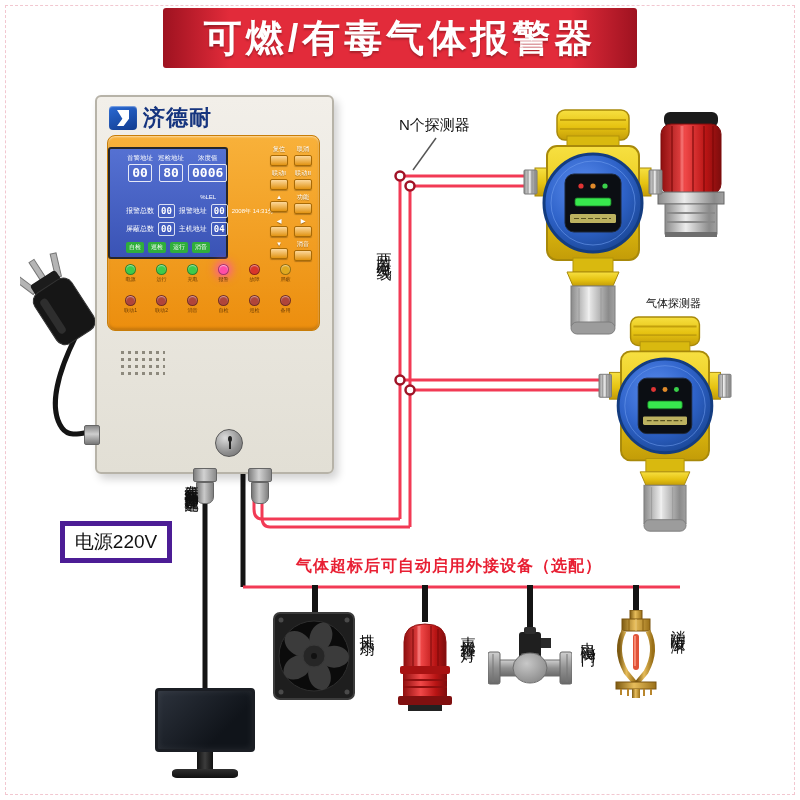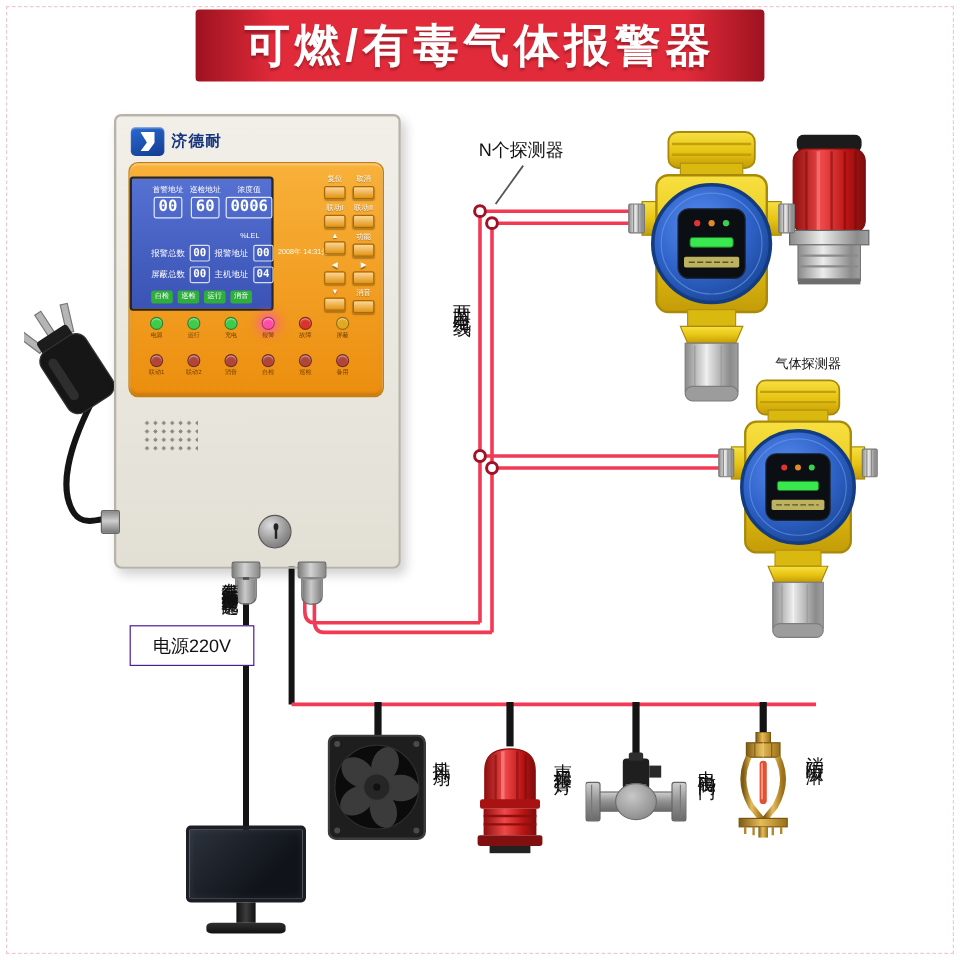--- a/index.html
+++ b/index.html
@@ -17,21 +17,21 @@
   .wires{position:absolute;left:0;top:0;z-index:1;}
 
   
   .controller{position:absolute;left:95px;top:95px;width:235px;height:375px;z-index:2;
               background:linear-gradient(180deg,#f2efe9,#e2dfd5);border:2px solid #b7b3a8;border-radius:6px;
               box-shadow:4px 5px 9px rgba(0,0,0,.18);}
   .brand-row{position:absolute;left:12px;top:8px;height:26px;display:flex;align-items:center;gap:6px;}
   .brand-mark{width:28px;height:24px;border-radius:4px;background:linear-gradient(160deg,#2a6ad4,#123c8f);position:relative;box-shadow:inset 0 1px 1px rgba(255,255,255,.4);}
   .brand-mark::after{content:"";position:absolute;left:8px;top:4px;width:12px;height:16px;background:#fff;
                      clip-path:polygon(0 0,100% 0,100% 55%,55% 100%,0 100%,45% 55%);}
-  .brand-name{font-size:13px;font-weight:bold;color:#16357f;letter-spacing:1px;}
+  .brand-name{font-size:22px;font-weight:bold;color:#16357f;letter-spacing:1px;}
   .panel{position:absolute;left:10px;top:38px;width:211px;height:194px;border-radius:8px;
          background:linear-gradient(180deg,#f8b13a,#ec8e0e);border:1px solid #c87d08;
          box-shadow:inset 0 1px 2px rgba(255,255,255,.55),inset 0 -2px 3px rgba(0,0,0,.18);}
   .lcd{position:absolute;left:0;top:11px;width:120px;height:112px;box-sizing:border-box;
        background:linear-gradient(180deg,#5571d2,#3a53b5);border:2px solid #26262b;border-radius:3px;
        color:#fff;padding:4px 16px;}
   .lcd-r1{display:flex;gap:3px;}
   .lcd-cell1{flex:1;text-align:center;}
   .lcd-lab{display:block;font-size:7px;white-space:nowrap;transform:scale(.92);}
   .lcd-val{display:inline-block;border:1px solid rgba(255,255,255,.85);border-radius:2px;padding:0 3px;
@@ -66,22 +66,22 @@
   .gland{position:absolute;width:24px;}
   .gland .nut{height:12px;background:linear-gradient(90deg,#7f7f7f,#d2d2d2 45%,#8a8a8a);border:1px solid #666;border-radius:2px;}
   .gland .barrel{width:16px;height:20px;margin:0 auto;background:linear-gradient(90deg,#777,#cacaca 45%,#808080);
                  border:1px solid #666;border-radius:0 0 7px 7px;}
   .gland1{left:96px;top:371px;}
   .gland2{left:151px;top:371px;}
   .gland-side{position:absolute;left:-13px;top:328px;width:14px;height:18px;border:1px solid #666;border-radius:2px;
               background:linear-gradient(180deg,#888,#cecece 45%,#777);}
 
   
-  .power-label{position:absolute;left:60px;top:521px;width:102px;height:32px;border:1px solid #4c1d95;background:#fff;
-               display:flex;align-items:center;justify-content:center;font-size:15px;color:#111;z-index:3;margin-left:48px;}
+  .power-label{position:absolute;left:60px;top:521px;width:102px;height:32px;border:5px solid #4c1d95;background:#fff;
+               display:flex;align-items:center;justify-content:center;font-size:19px;color:#111;z-index:3;}
   .lab{position:absolute;color:#111;z-index:3;}
   .lab-ndet{left:399px;top:116px;font-size:15px;}
   .vlab{position:absolute;writing-mode:vertical-rl;color:#111;z-index:3;font-size:15px;letter-spacing:3px;}
   .lab-cable{left:374px;top:242px;}
   .lab-gasdet{left:646px;top:296px;font-size:11px;}
   .lab-ext{left:296px;top:556px;font-size:16px;font-weight:bold;color:#e81f33;letter-spacing:1px;}
   .lab-pc{left:183px;top:474px;font-size:14px;letter-spacing:1px;height:250px;}
   .lab-fan{left:357px;top:622px;}
   .lab-lamp{left:458px;top:624px;}
   .lab-valve{left:578px;top:630px;}
@@ -230,21 +230,21 @@
     </div>
     <div class="panel">
       <div class="lcd">
         <div class="lcd-r1">
           <div class="lcd-cell1">
             <span class="lcd-lab">首警地址</span>
             <span class="lcd-val">00</span>
           </div>
           <div class="lcd-cell1">
             <span class="lcd-lab">巡检地址</span>
-            <span class="lcd-val">60</span>
+            <span class="lcd-val">80</span>
           </div>
           <div class="lcd-cell1">
             <span class="lcd-lab">浓度值</span>
             <span class="lcd-val">0006</span><span class="lcd-unit">%LEL</span>
           </div>
         </div>
         <div class="lcd-r2">
           <span class="lcd-lab2">报警总数</span>
           <span class="lcd-val2">00</span>
           <span class="lcd-lab2">报警地址</span>
@@ -369,20 +369,21 @@
         <div class="nut"></div>
         <div class="barrel"></div>
       </div>
     <div class="gland-side"></div>
   </div>
 
   <div class="power-label">电源220V</div>
   <div class="lab lab-ndet">N个探测器</div>
   <div class="vlab lab-cable">两芯电缆线</div>
   <div class="lab lab-gasdet">气体探测器</div>
+  <div class="lab lab-ext">气体超标后可自动启用外接设备（选配）</div>
   <div class="vlab lab-pc">有线或无线与电脑连接管理（选配）</div>
   <div class="vlab lab-fan">排风扇</div>
   <div class="vlab lab-lamp">声光报警灯</div>
   <div class="vlab lab-valve">电磁阀门</div>
   <div class="vlab lab-sprk">消防喷淋</div>
 
   <svg class="dev beacon" width="70" height="126" viewBox="0 0 70 126">
     <rect x="8" y="0" width="54" height="15" rx="6" fill="#1b1b1b"></rect>
     <rect x="5" y="12" width="60" height="70" rx="10" fill="url(#gRed)" stroke="#7d0d0d"></rect>
     <line x1="16" y1="14" x2="16" y2="80" stroke="rgba(120,8,8,.55)" stroke-width="2"></line>

